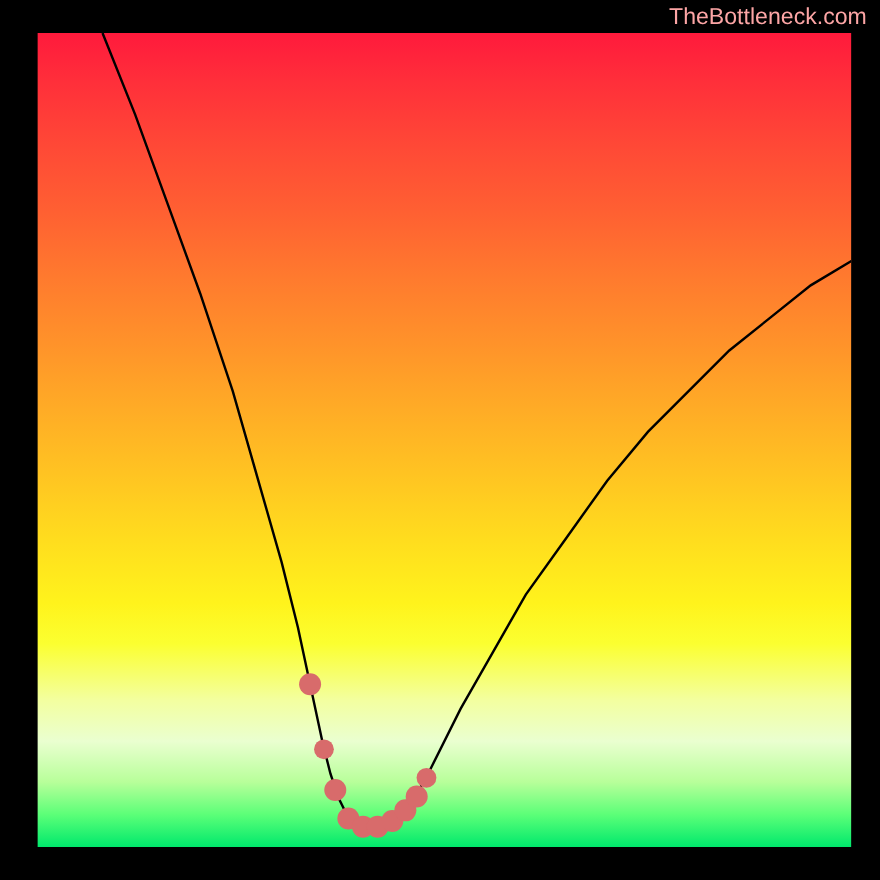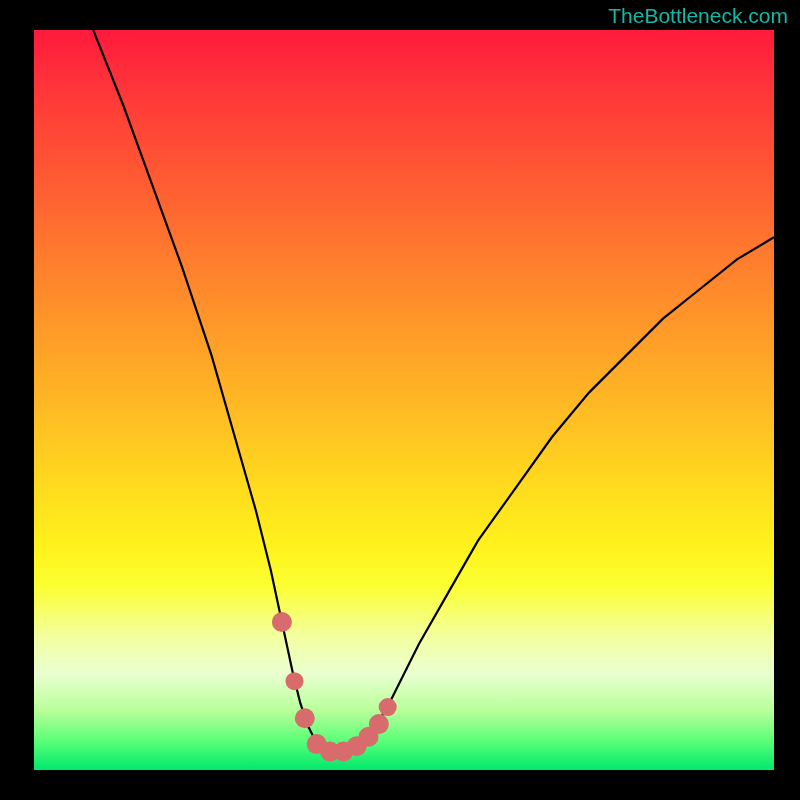--- a/index.html
+++ b/index.html
@@ -8,21 +8,21 @@
     width: 800px;
     height: 800px;
     background: #000;
     position: relative;
     font-family: Arial, sans-serif;
   }
   .attribution {
     position: absolute;
     top: 4px;
     right: 12px;
-    color: #14b8a6;
+    color: #fca5a5;
     font-size: 21px;
     font-weight: 500;
     z-index: 10;
   }
   .plot-area {
     position: absolute;
     left: 34px;
     top: 30px;
     width: 740px;
     height: 740px;

